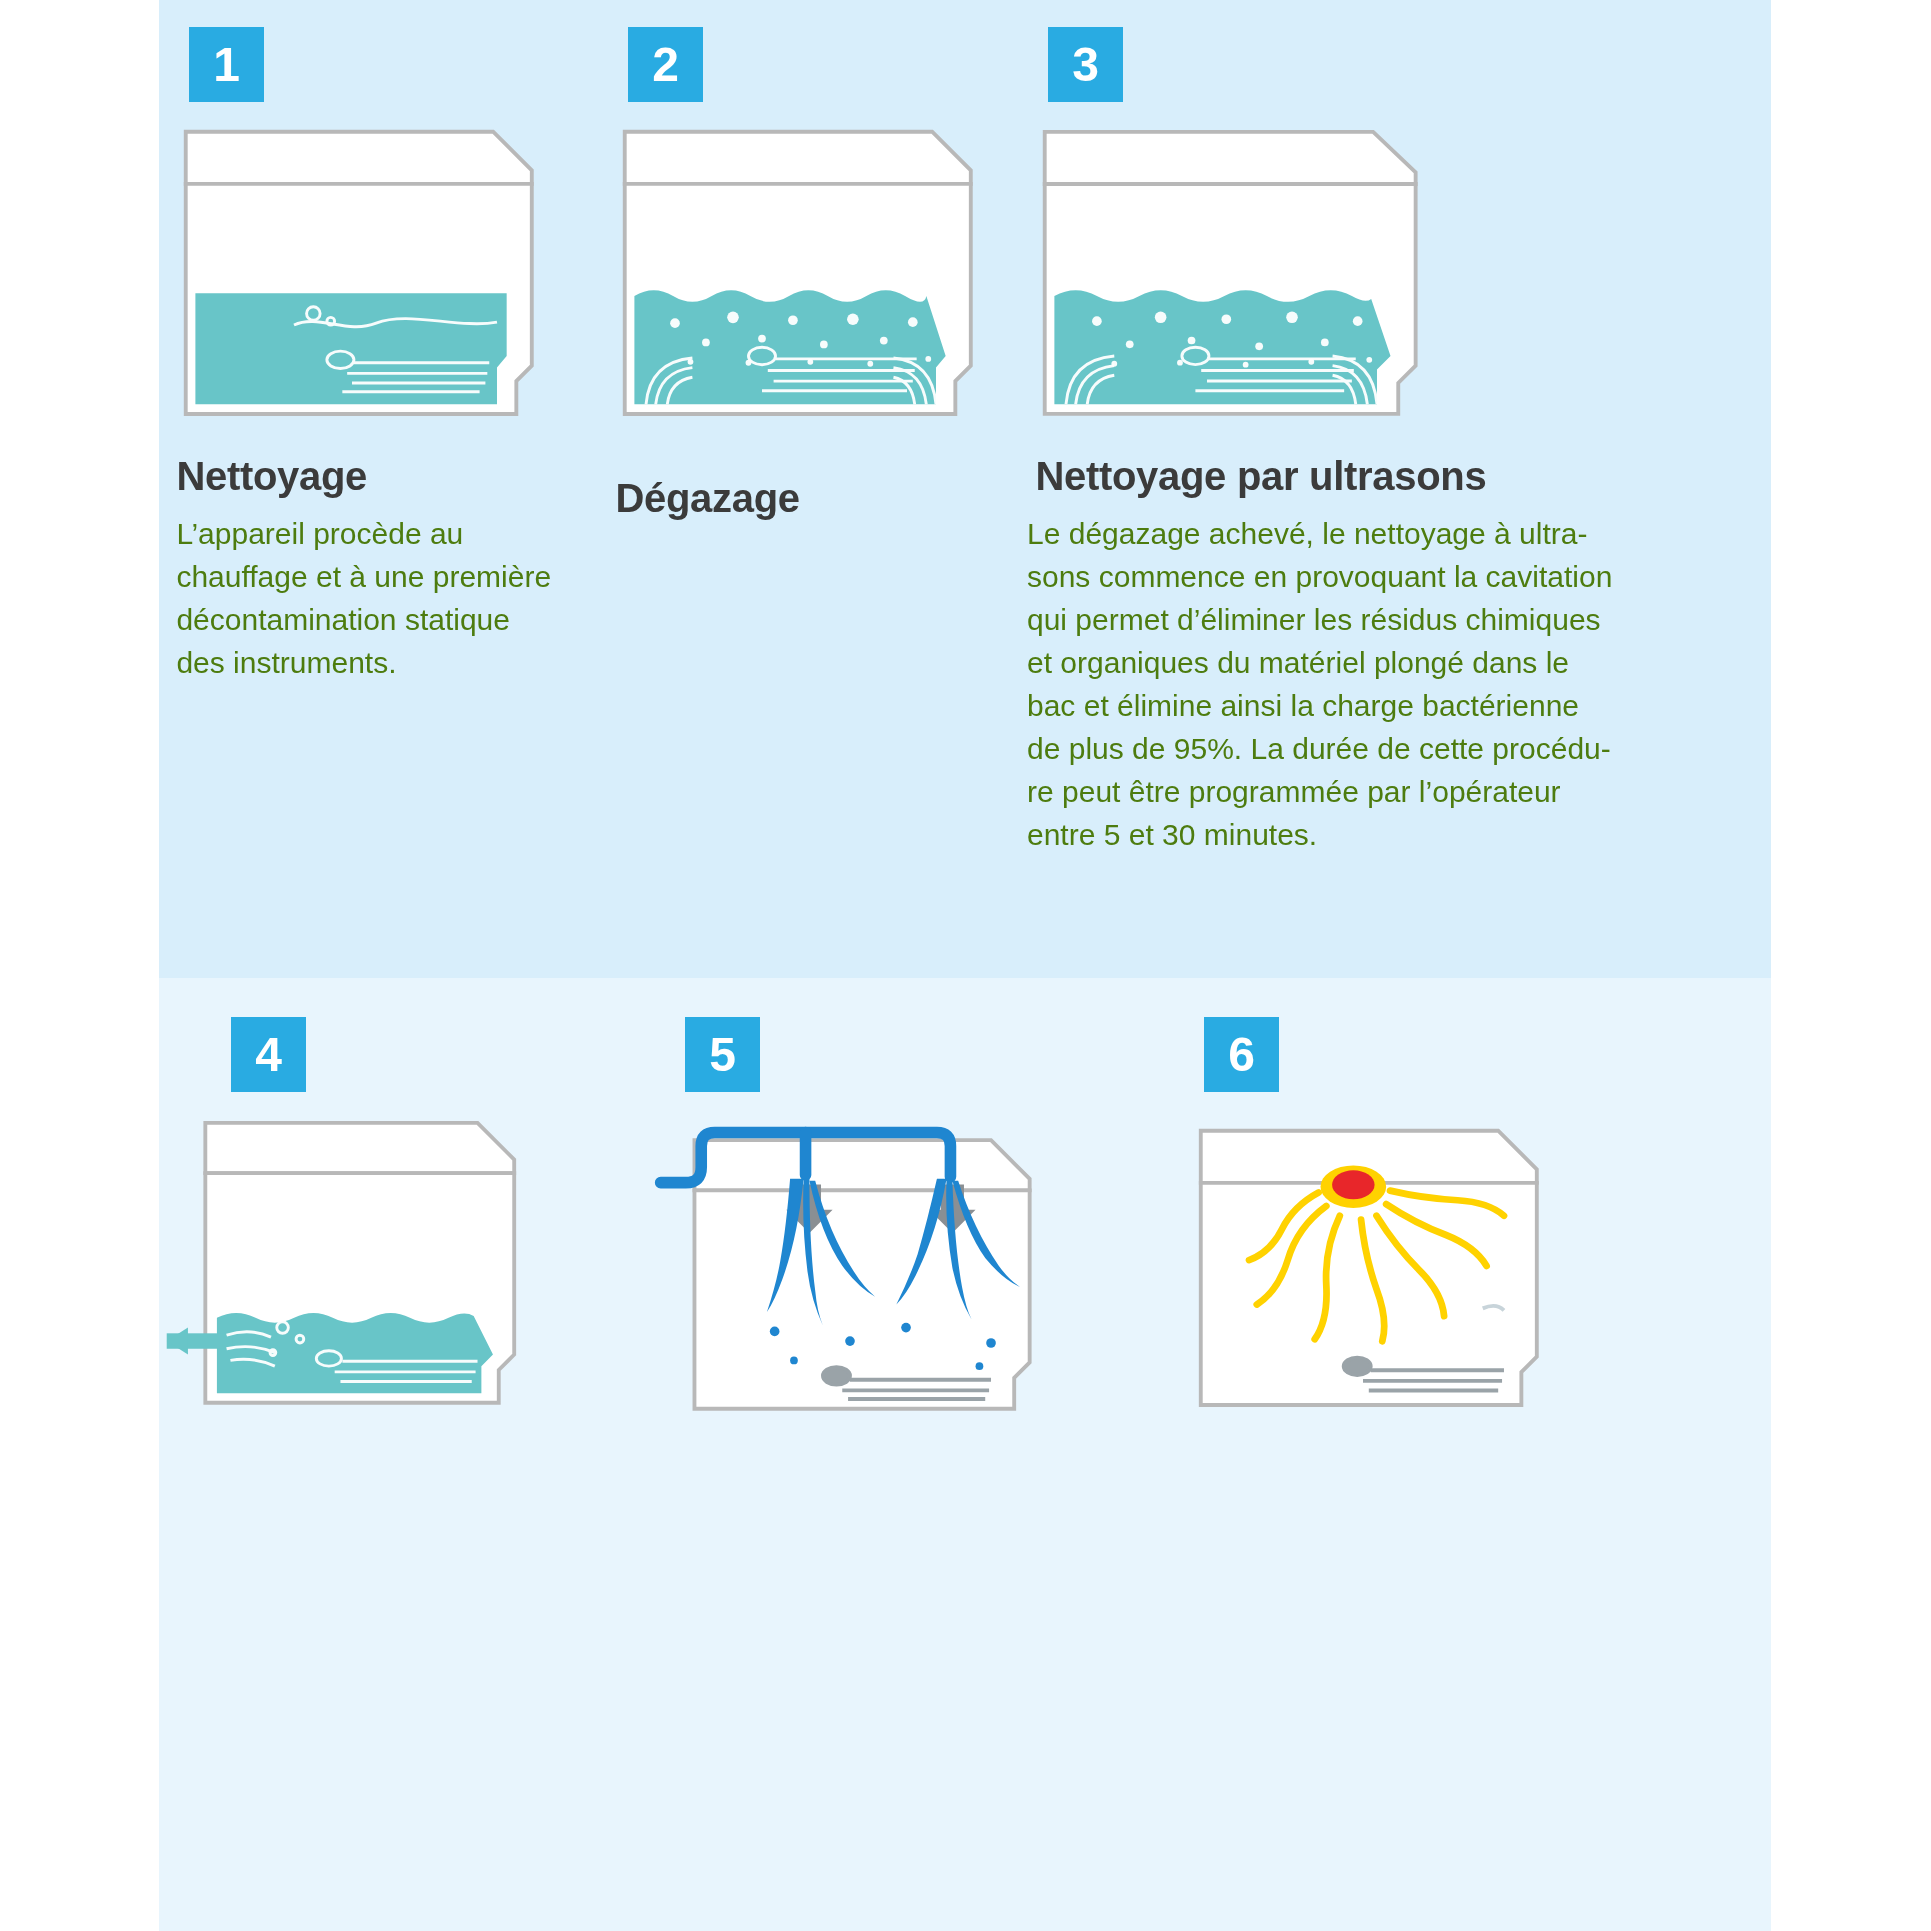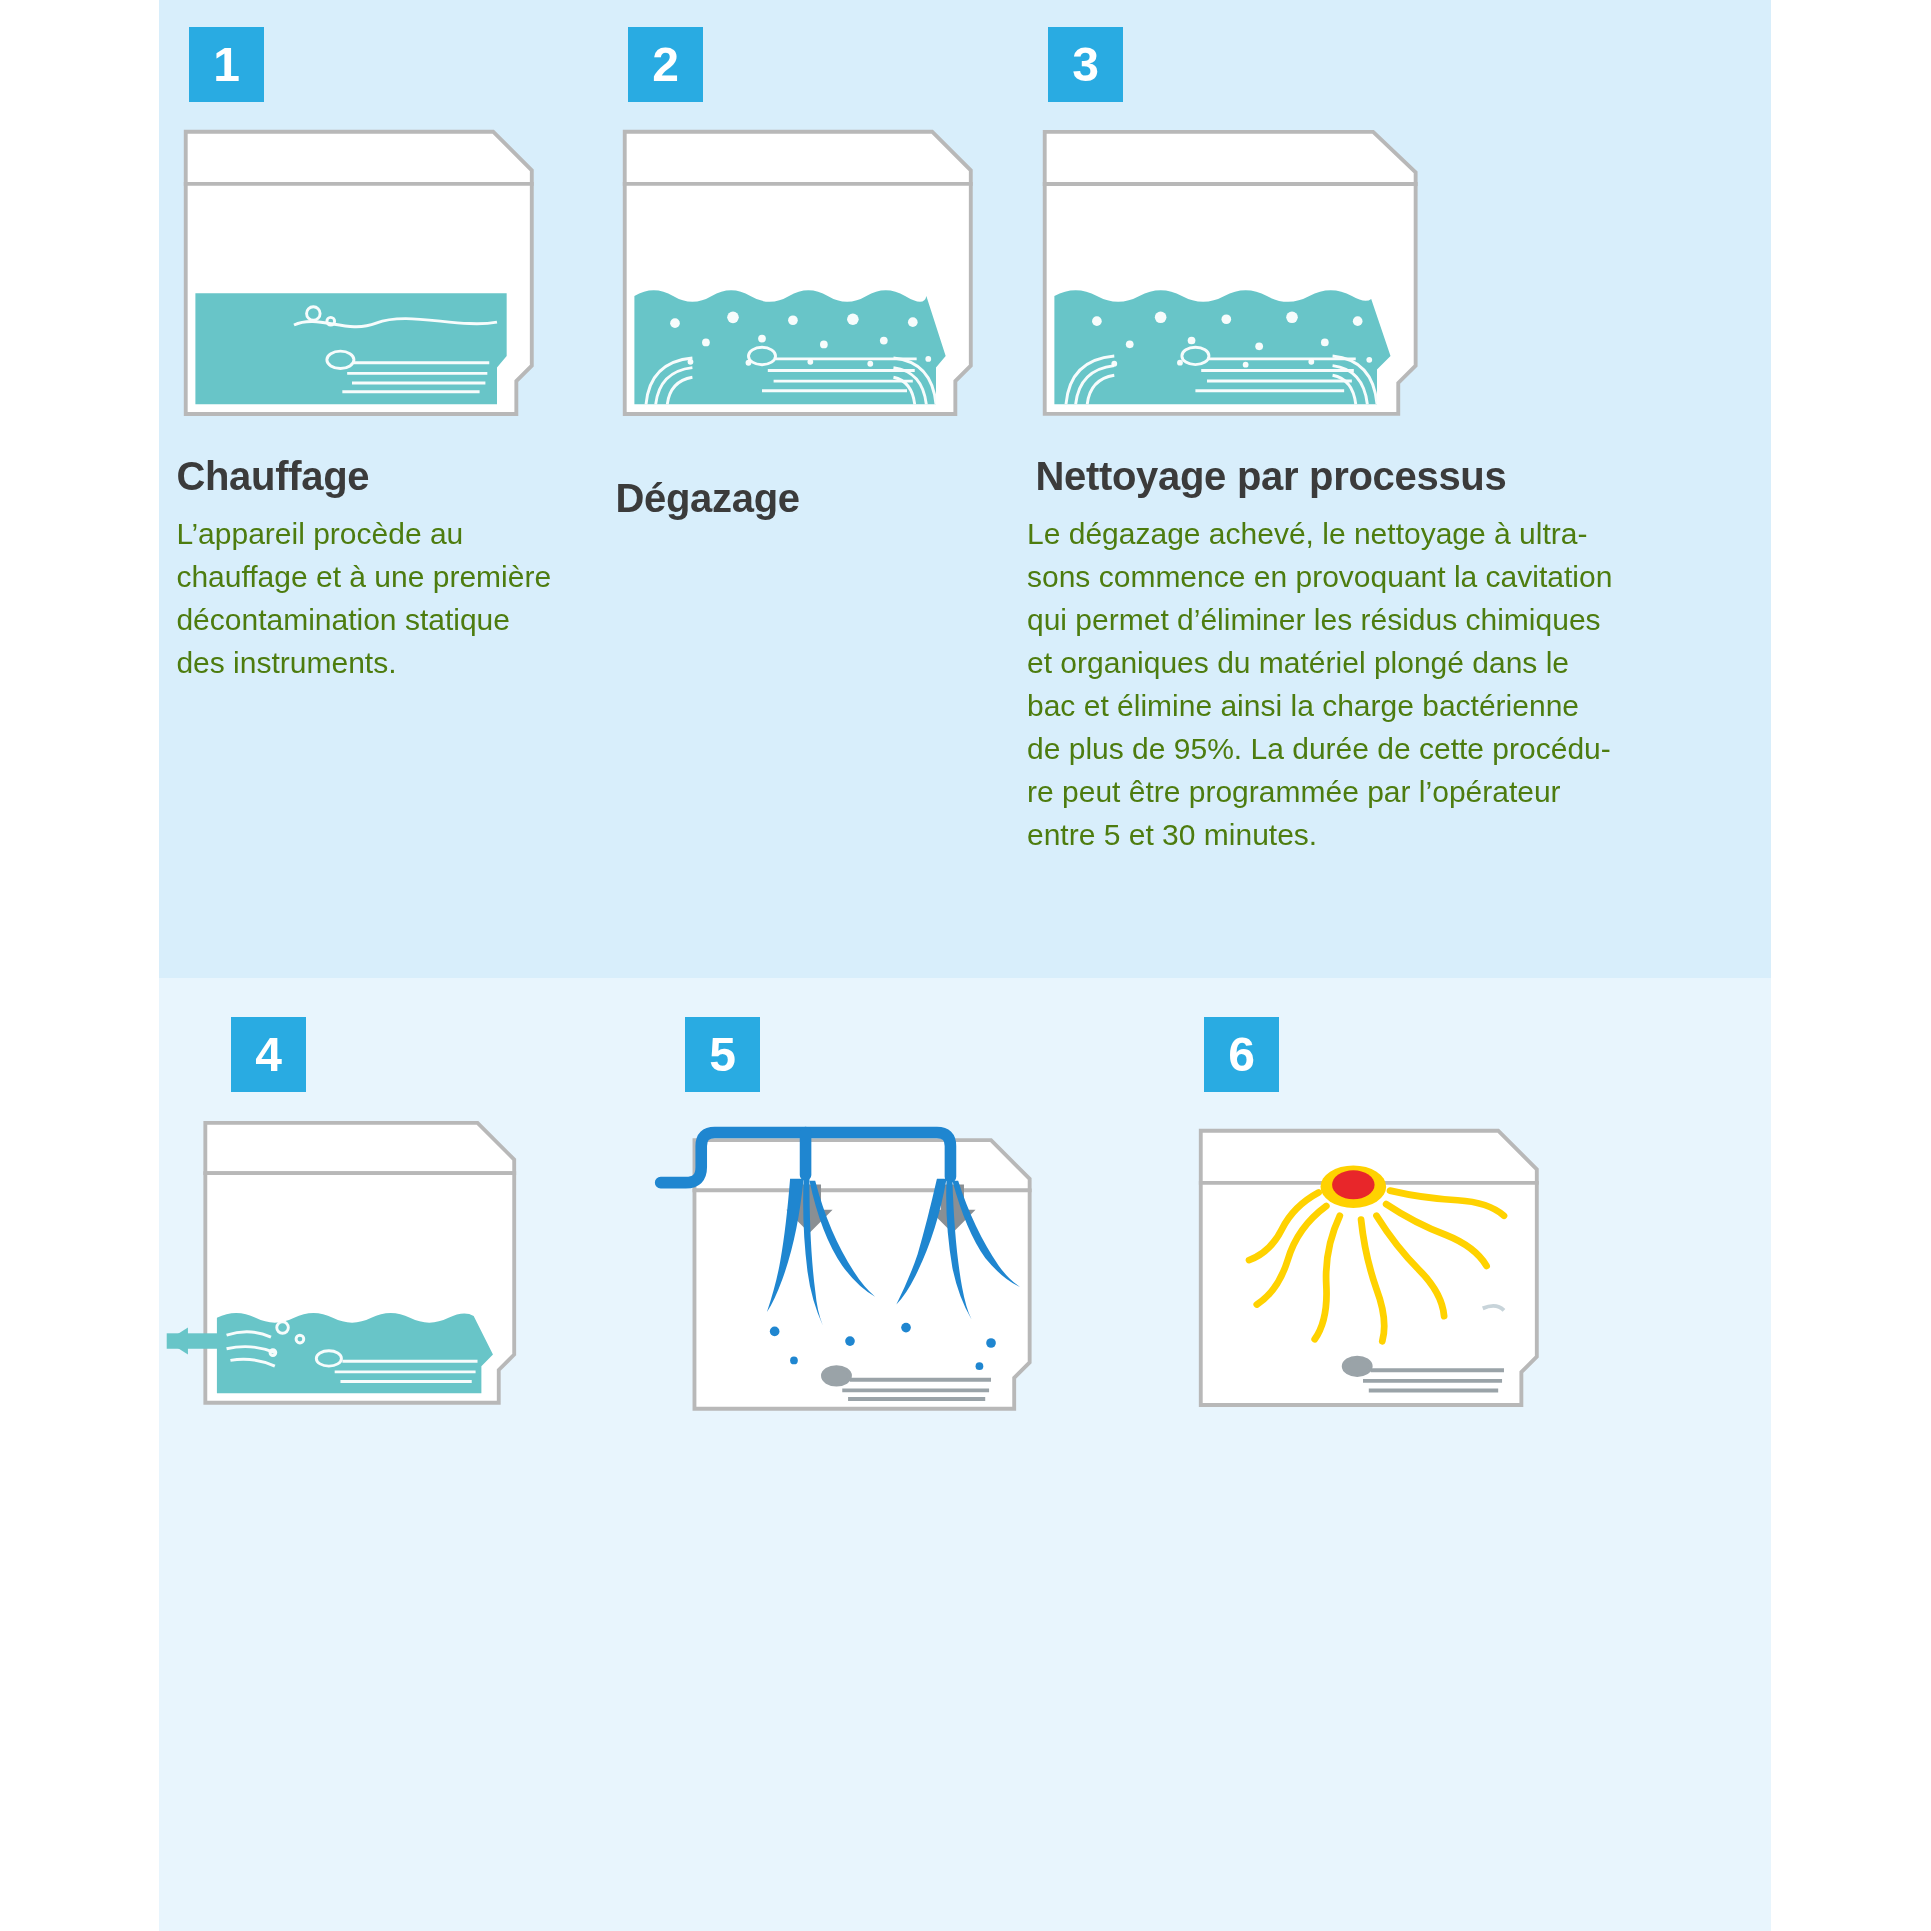--- a/index.html
+++ b/index.html
@@ -89,21 +89,21 @@
             <circle cx="158" cy="204" r="4"></circle>
             <ellipse cx="168" cy="244" rx="14" ry="9"></ellipse>
             <path d="M182,247 L322,247"></path>
             <path d="M175,258 L320,258"></path>
             <path d="M180,268 L318,268"></path>
             <path d="M170,277 L312,277"></path>
           </g>
         </svg>
       </div>
 
-      <div class="title" style="left:17.4px;top:454px;">Chauffage</div>
+      <div class="title" style="left:17.4px;top:454px;">Nettoyage</div>
       <div class="body" style="left:17.4px;top:512px;width:454px;">L’appareil procède au
 chauffage et à une première
 décontamination statique
 des instruments.</div>
     </div>
 
     <div class="card" style="left:439px;top:0px;width:521px;height:978px;">
       <div class="num" style="left:30px;top:27px;">2</div>
 
       <div class="illus" style="left:19.3px;top:124px;">
@@ -179,21 +179,21 @@
               <path d="M330,290 q-3,-26 -24,-30"></path>
             <ellipse cx="164" cy="240" rx="14" ry="9"></ellipse>
             <path d="M178,243 L330,243"></path>
             <path d="M170,255 L328,255"></path>
             <path d="M176,266 L326,266"></path>
             <path d="M164,276 L318,276"></path>
           </g>
         </svg>
       </div>
 
-      <div class="title" style="left:17.4px;top:454px;">Nettoyage par processus</div>
+      <div class="title" style="left:17.4px;top:454px;">Nettoyage par ultrasons</div>
       <div class="body" style="left:9px;top:512px;width:618px;">Le dégazage achevé, le nettoyage à ultra-
 sons commence en provoquant la cavitation
 qui permet d’éliminer les résidus chimiques
 et organiques du matériel plongé dans le
 bac et élimine ainsi la charge bactérienne
 de plus de 95%. La durée de cette procédu-
 re peut être programmée par l’opérateur
 entre 5 et 30 minutes.</div>
     </div>
 

